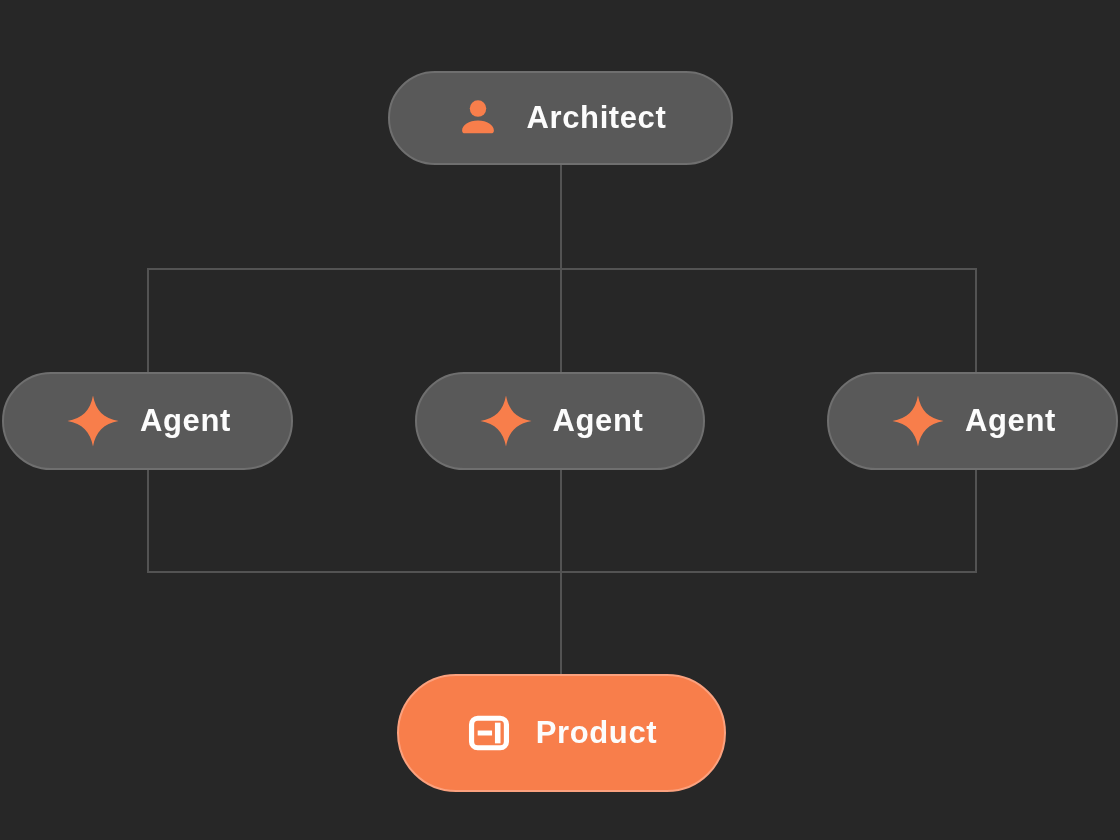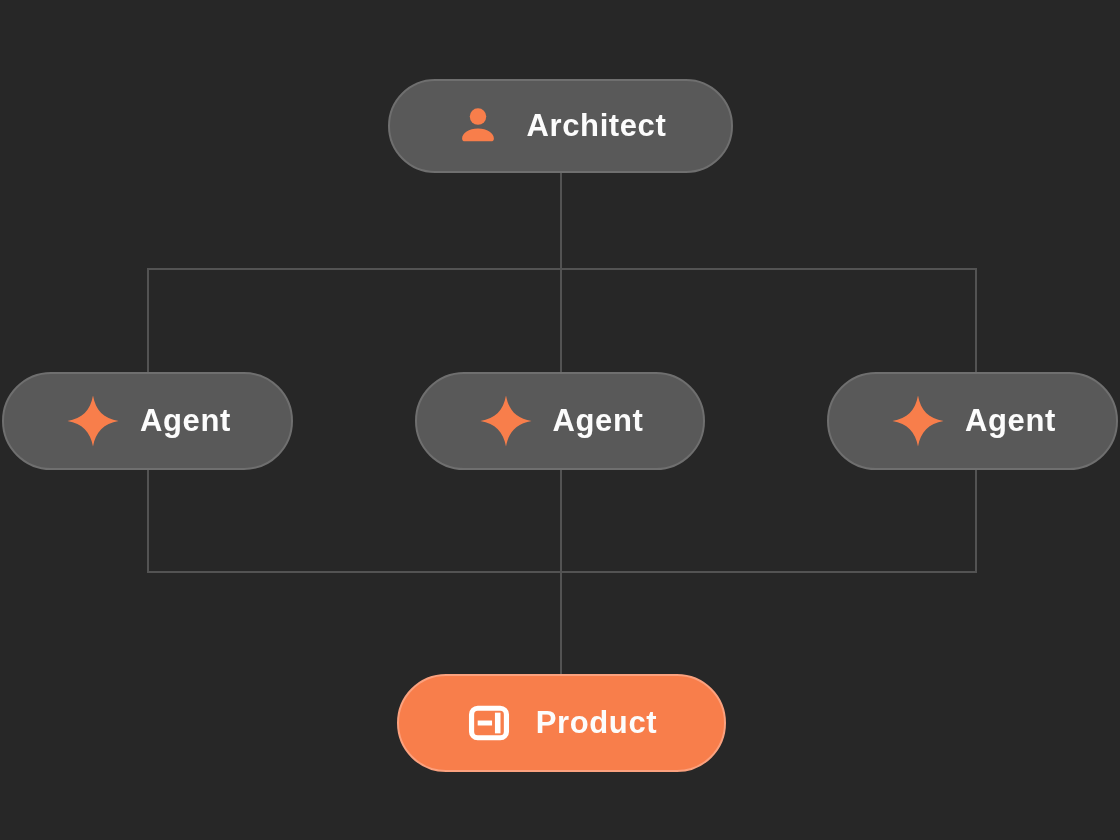--- a/index.html
+++ b/index.html
@@ -9,26 +9,26 @@
   }
   .line{position:absolute;background:#535353;z-index:1;}
   .node{
     position:absolute;z-index:2;display:flex;align-items:center;justify-content:center;
     background:#595959;border:2px solid #6f6f6f;border-radius:60px;
     color:#fcfcfc;font-weight:700;font-size:31px;letter-spacing:0.6px;
     box-sizing:border-box;
   }
   .node .icon{display:flex;align-items:center;justify-content:center;flex:0 0 auto;}
   .node .label{white-space:nowrap;}
-  .node-architect{left:388px;top:71px;width:345px;height:94px;gap:26px;margin-top:8px;}
+  .node-architect{left:388px;top:71px;width:345px;height:94px;gap:26px;}
   .node-agent-1{left:2px;top:372px;width:291px;height:98px;gap:18px;}
   .node-agent-2{left:415px;top:372px;width:290px;height:98px;gap:18px;}
   .node-agent-3{left:827px;top:372px;width:291px;height:98px;gap:18px;}
   .node-product{
-    left:397px;top:674px;width:329px;height:98px;gap:24px;
+    left:397px;top:674px;width:329px;height:118px;gap:24px;
     background:#f87e4b;border-color:#fba17e;
   }
   
   .v-center-top   {left:560px;top:165px;width:2px;height:207px;}
   .rail-top       {left:147px;top:268px;width:830px;height:2px;}
   .v-left-top     {left:147px;top:268px;width:2px;height:104px;}
   .v-right-top    {left:975px;top:268px;width:2px;height:104px;}
   .v-left-bottom  {left:147px;top:470px;width:2px;height:103px;}
   .v-right-bottom {left:975px;top:470px;width:2px;height:103px;}
   .rail-bottom    {left:147px;top:571px;width:830px;height:2px;}

